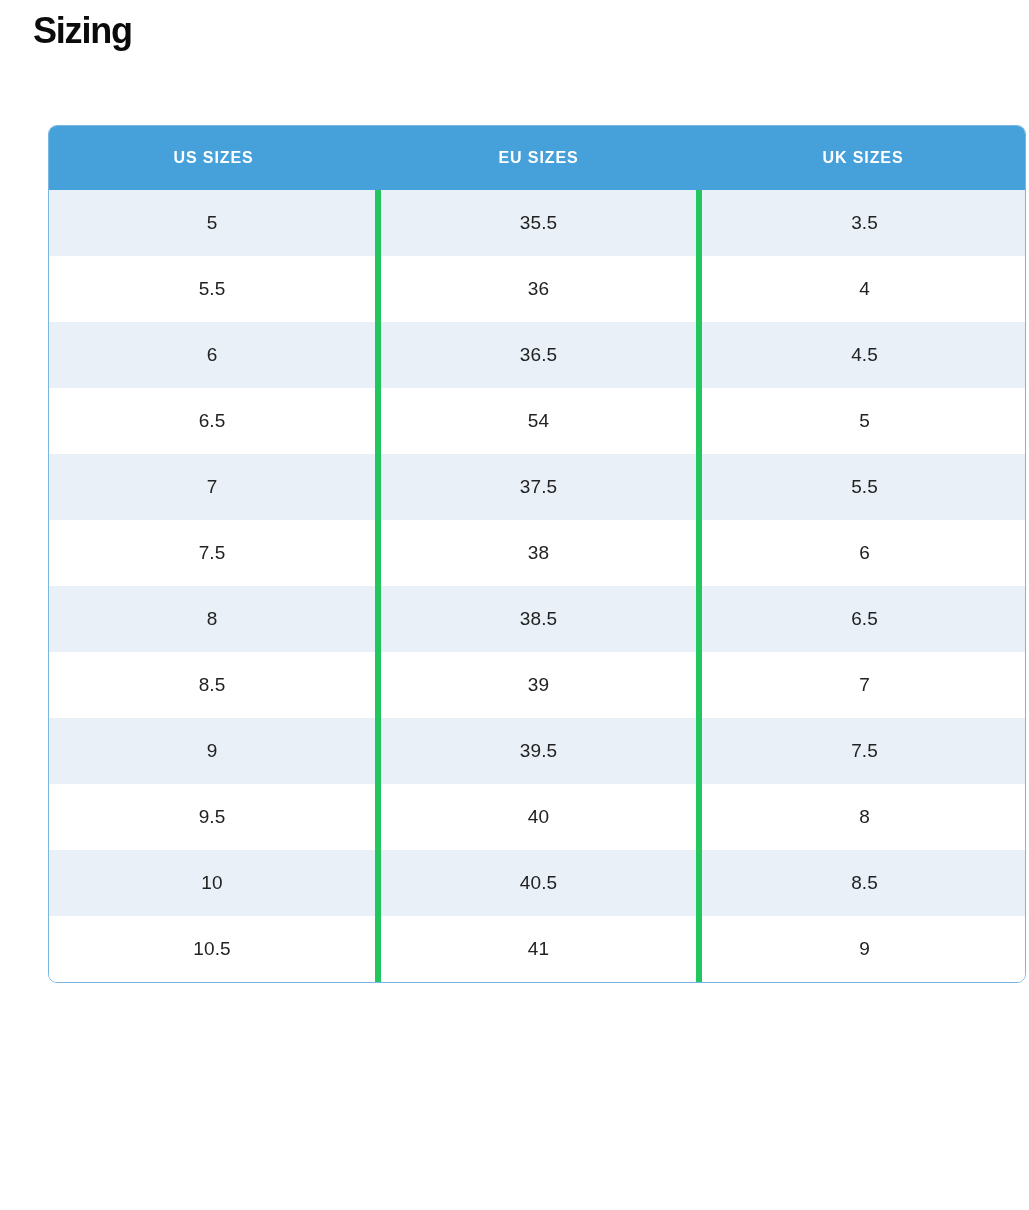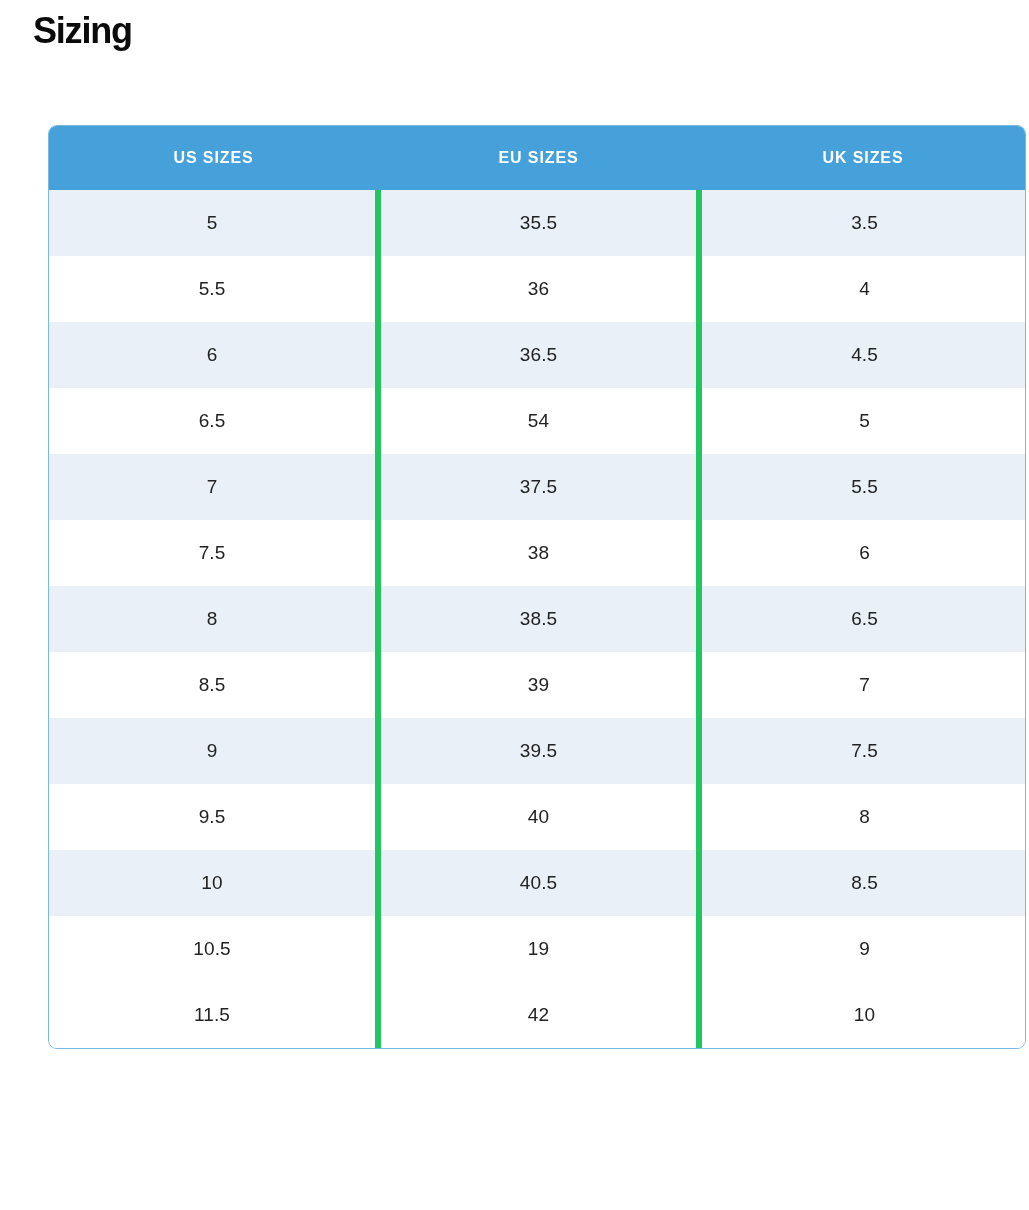--- a/index.html
+++ b/index.html
@@ -169,25 +169,20 @@
             <td>40</td>
             <td>8</td>
           </tr>
           <tr class="odd">
             <td>10</td>
             <td>40.5</td>
             <td>8.5</td>
           </tr>
           <tr class="even">
             <td>10.5</td>
-            <td>19</td>
+            <td>41</td>
             <td>9</td>
-          </tr>
-          <tr class="even">
-            <td>11.5</td>
-            <td>42</td>
-            <td>10</td>
           </tr>
         </tbody>
     </table>
   </div>
 
 </div>
 
 </body></html>

